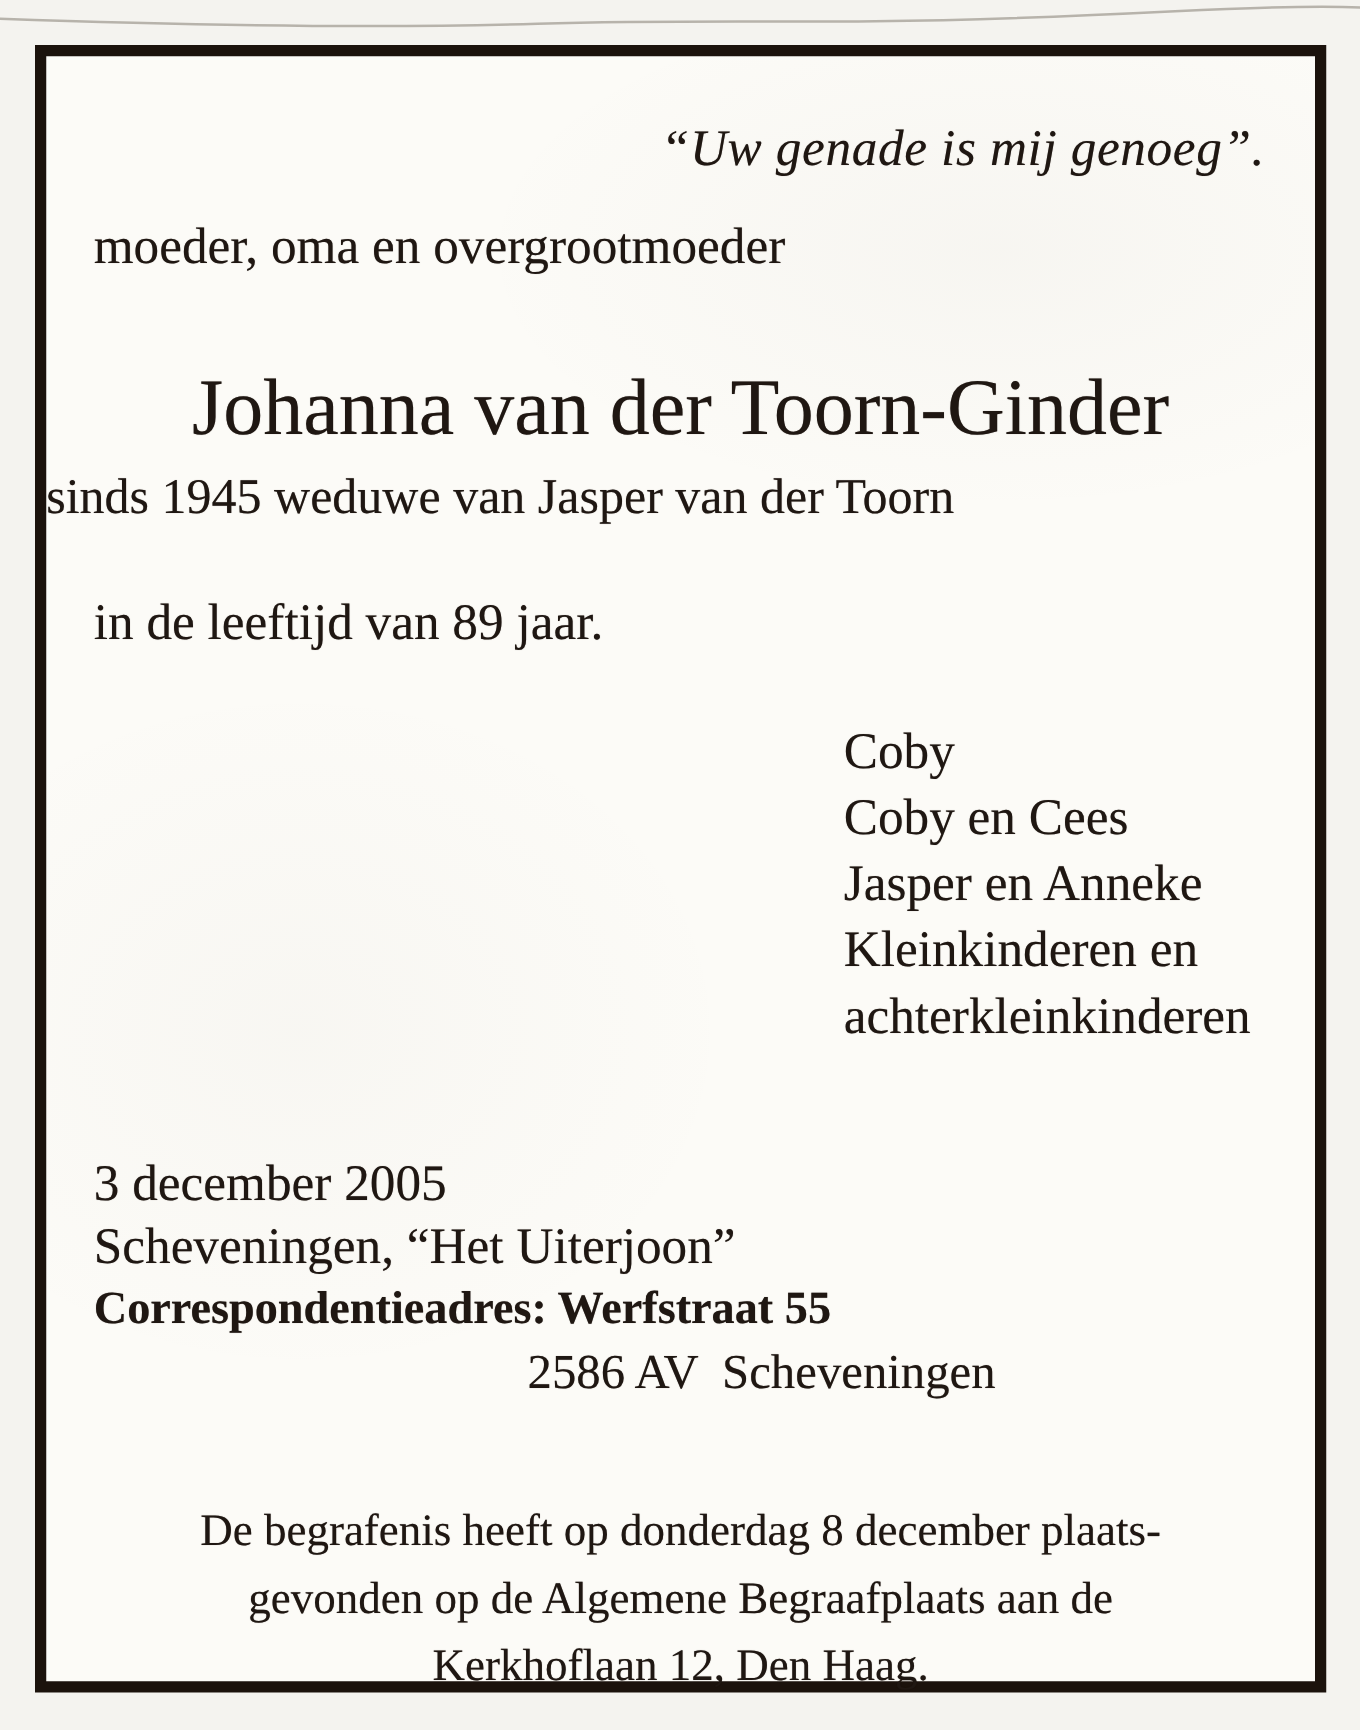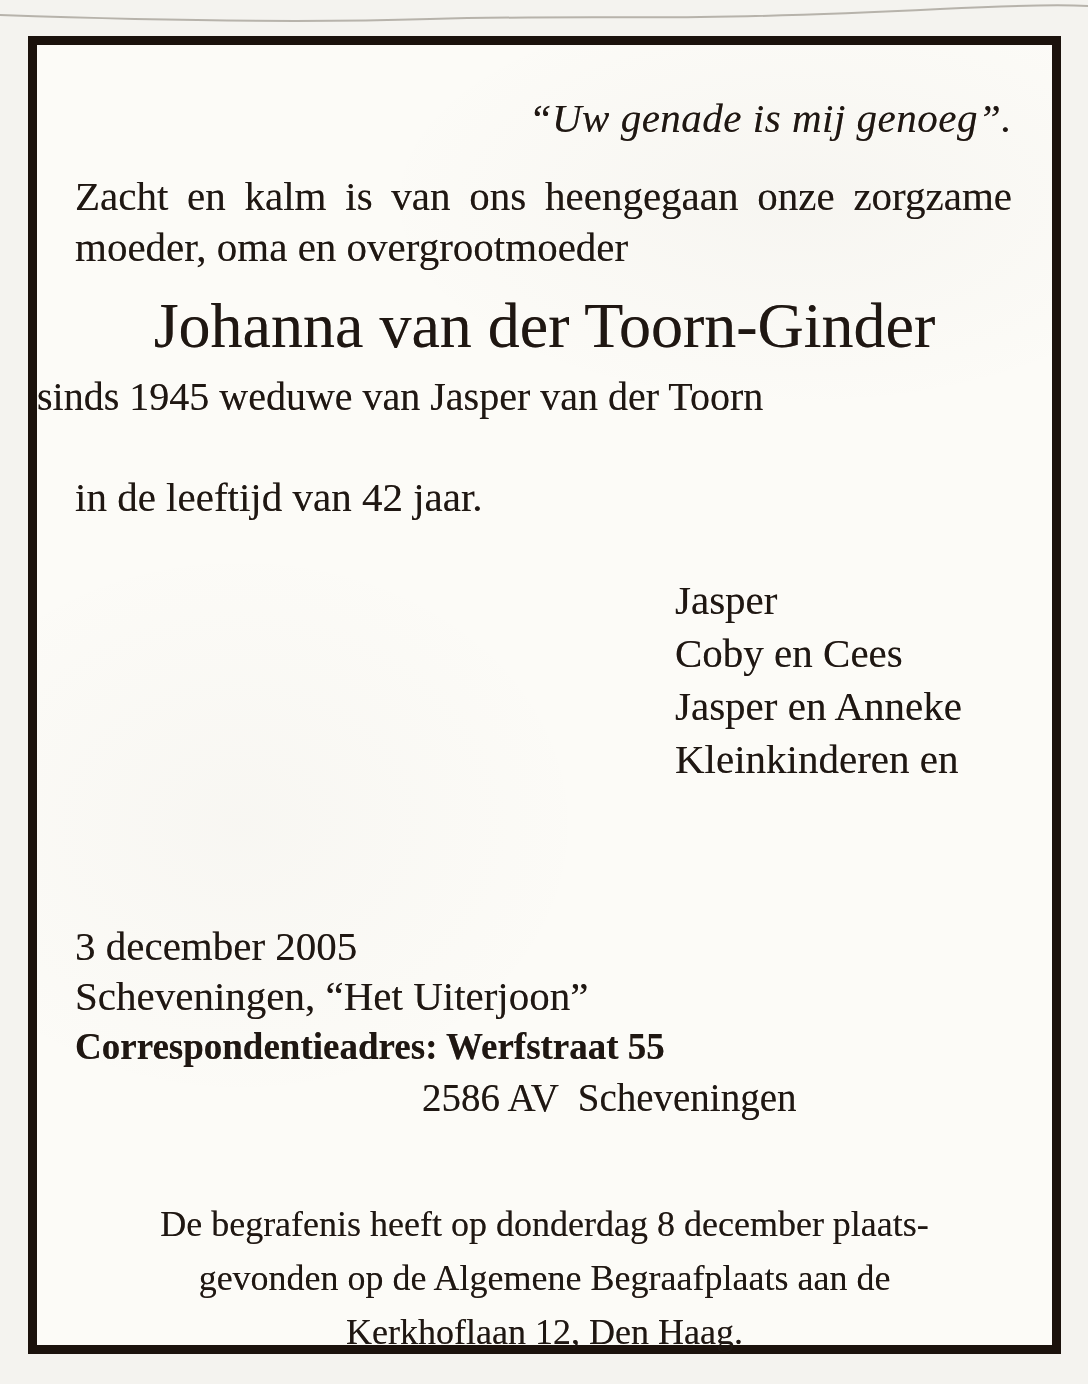--- a/index.html
+++ b/index.html
@@ -111,35 +111,35 @@
 
 <svg class="scan-edge" viewBox="0 0 1088 32" xmlns="http://www.w3.org/2000/svg">
   <path d="M -2 15 C 140 20 300 23 430 19 C 540 16 620 18 700 17 C 800 16 880 12 940 9 C 1000 6 1050 4 1090 6" fill="none" stroke="#b7b3ab" stroke-width="2"></path>
 </svg>
 
 <div class="frame">
 
   <div class="quote">“Uw genade is mij genoeg”.</div>
 
   <div class="intro">
-    <div class="justify-line">Zacht en kalm is van ons heengegaan onze zorgzame</div>
     <div>moeder, oma en overgrootmoeder</div>
   </div>
 
   <div class="name">Johanna van der Toorn-Ginder</div>
 
   <div class="widow">sinds 1945 weduwe van Jasper van der Toorn</div>
 
-  <div class="age">in de leeftijd van 42 jaar.</div>
+  <div class="age">in de leeftijd van 89 jaar.</div>
 
   <div class="family">
-    <div>Jasper</div>
+    <div>Coby</div>
     <div>Coby en Cees</div>
     <div>Jasper en Anneke</div>
     <div>Kleinkinderen en</div>
+    <div>achterkleinkinderen</div>
   </div>
 
   <div class="dateblock">
     <div class="dline">3 december 2005</div>
     <div class="dline">Scheveningen, “Het Uiterjoon”</div>
     <div class="corr">Correspondentieadres: Werfstraat 55</div>
     <div class="postal">2586 AV  Scheveningen</div>
   </div>
 
   <div class="funeral">

